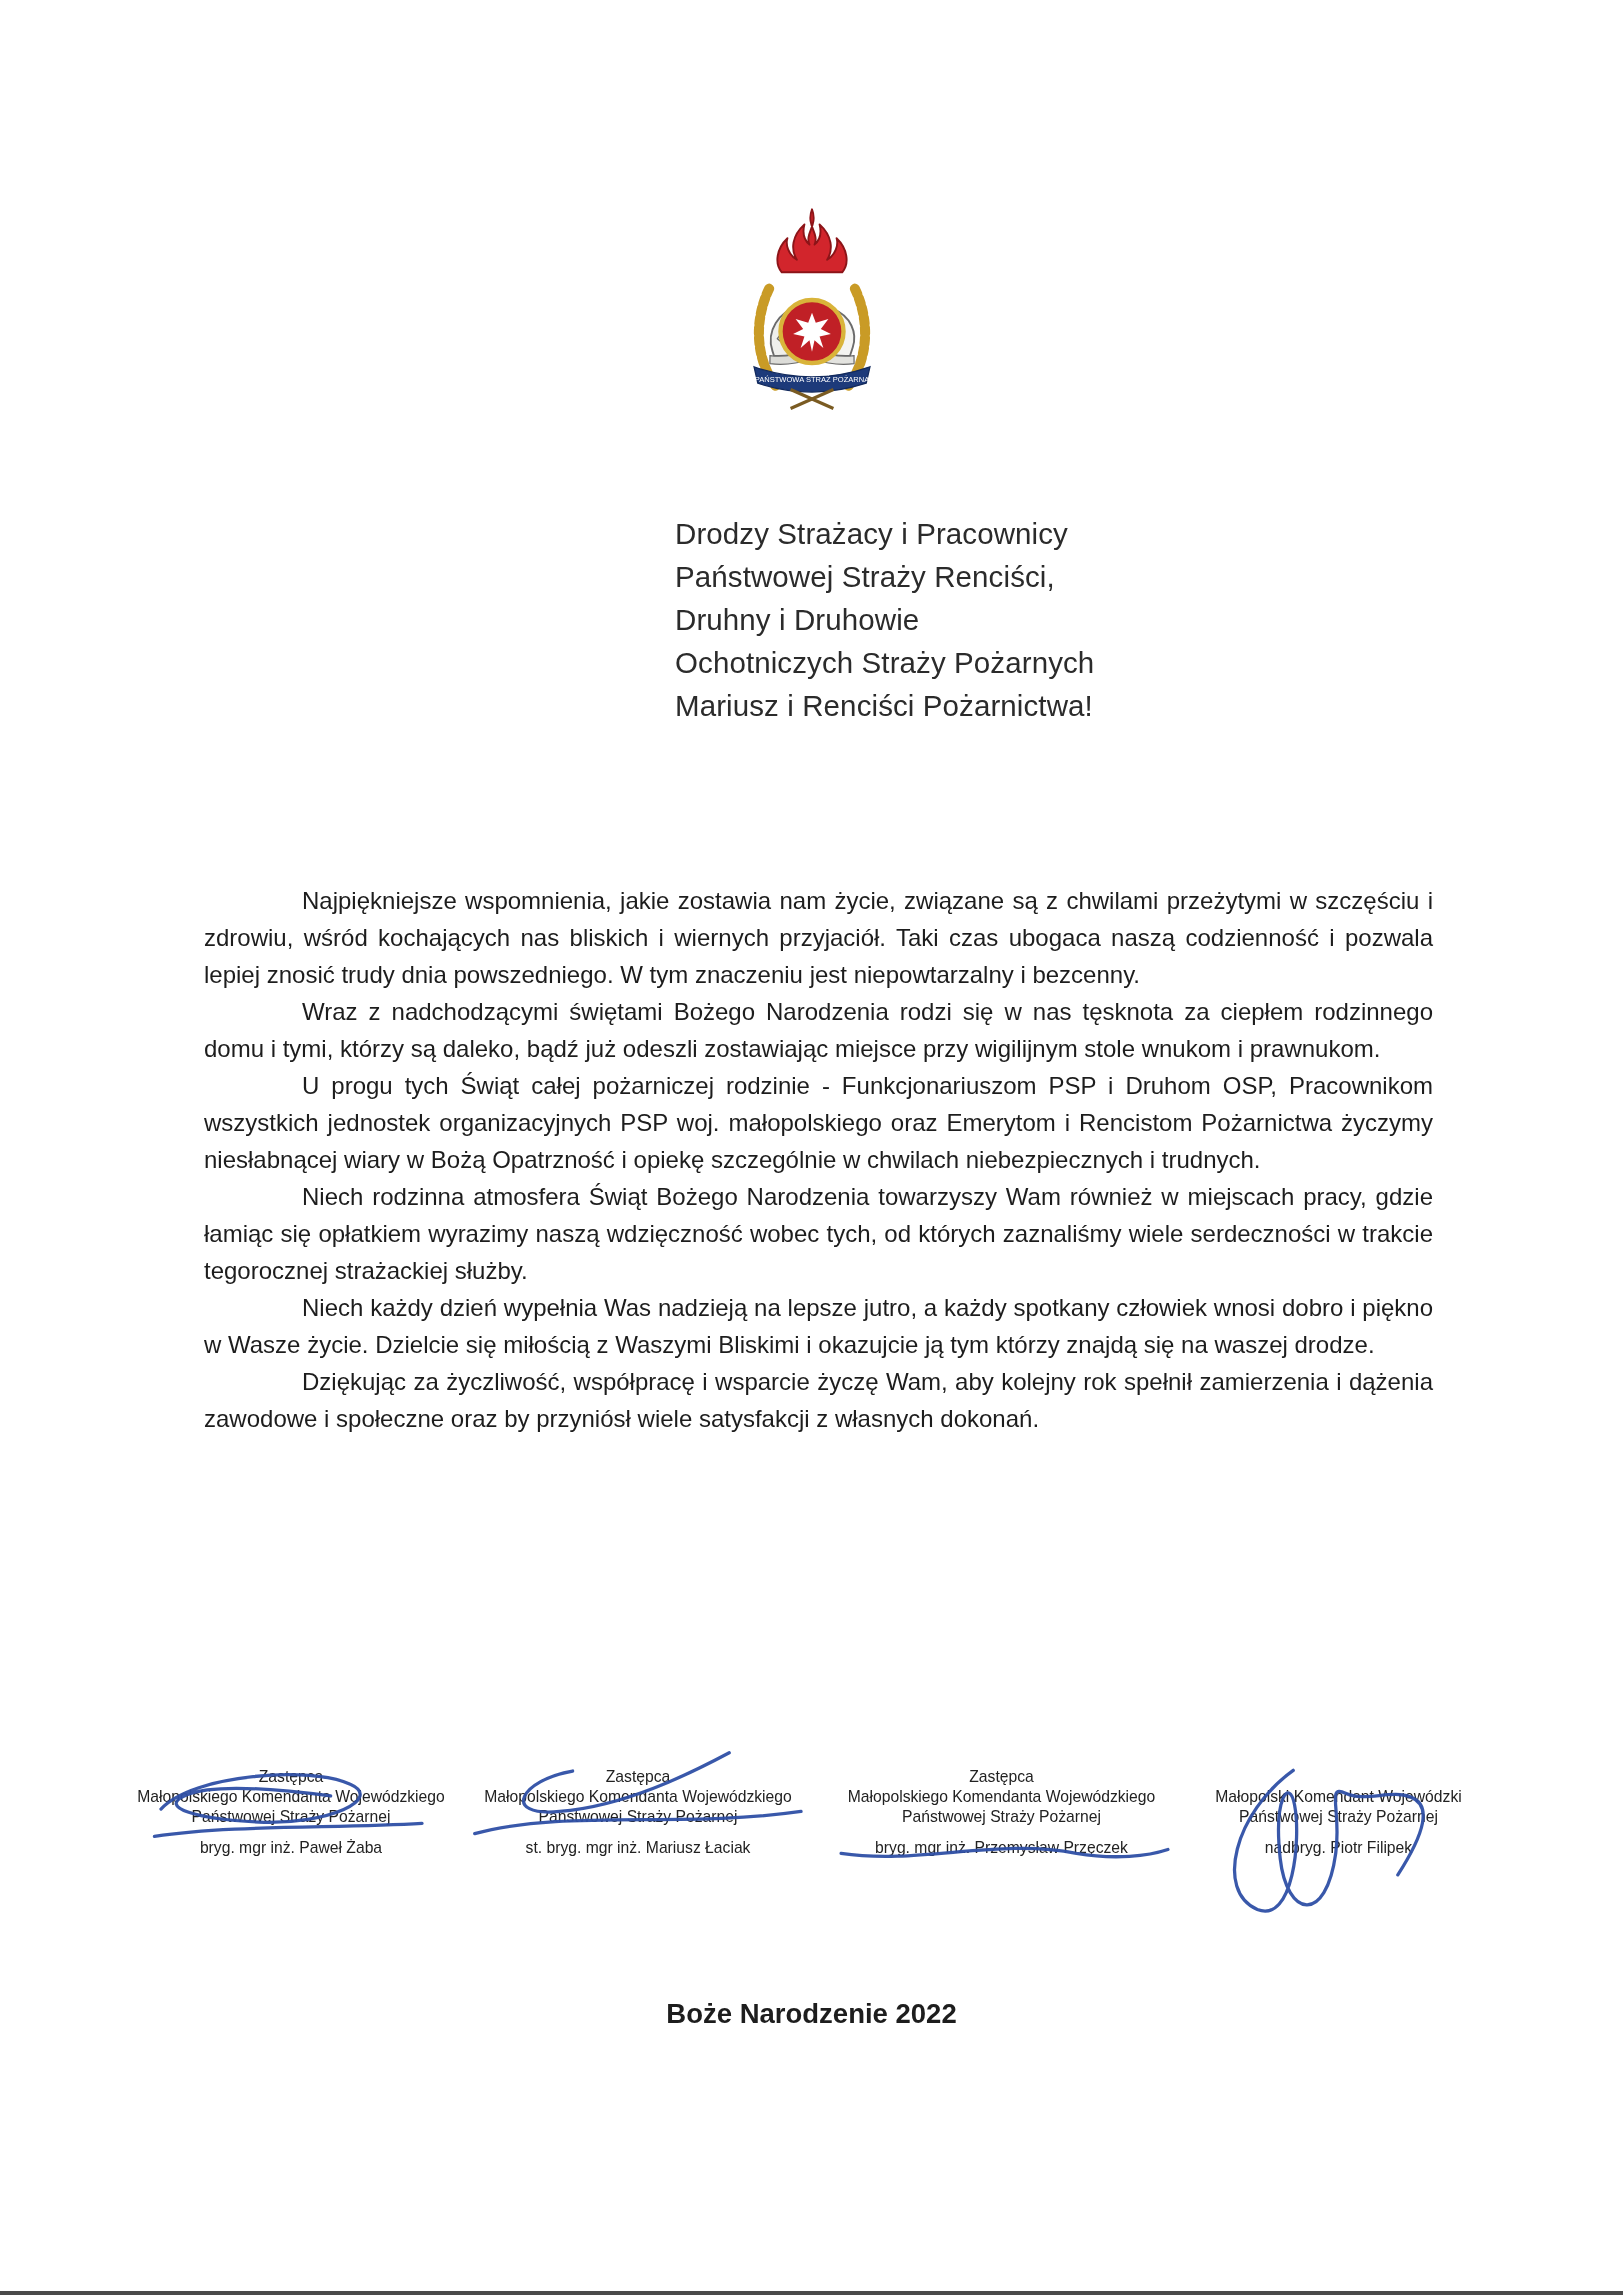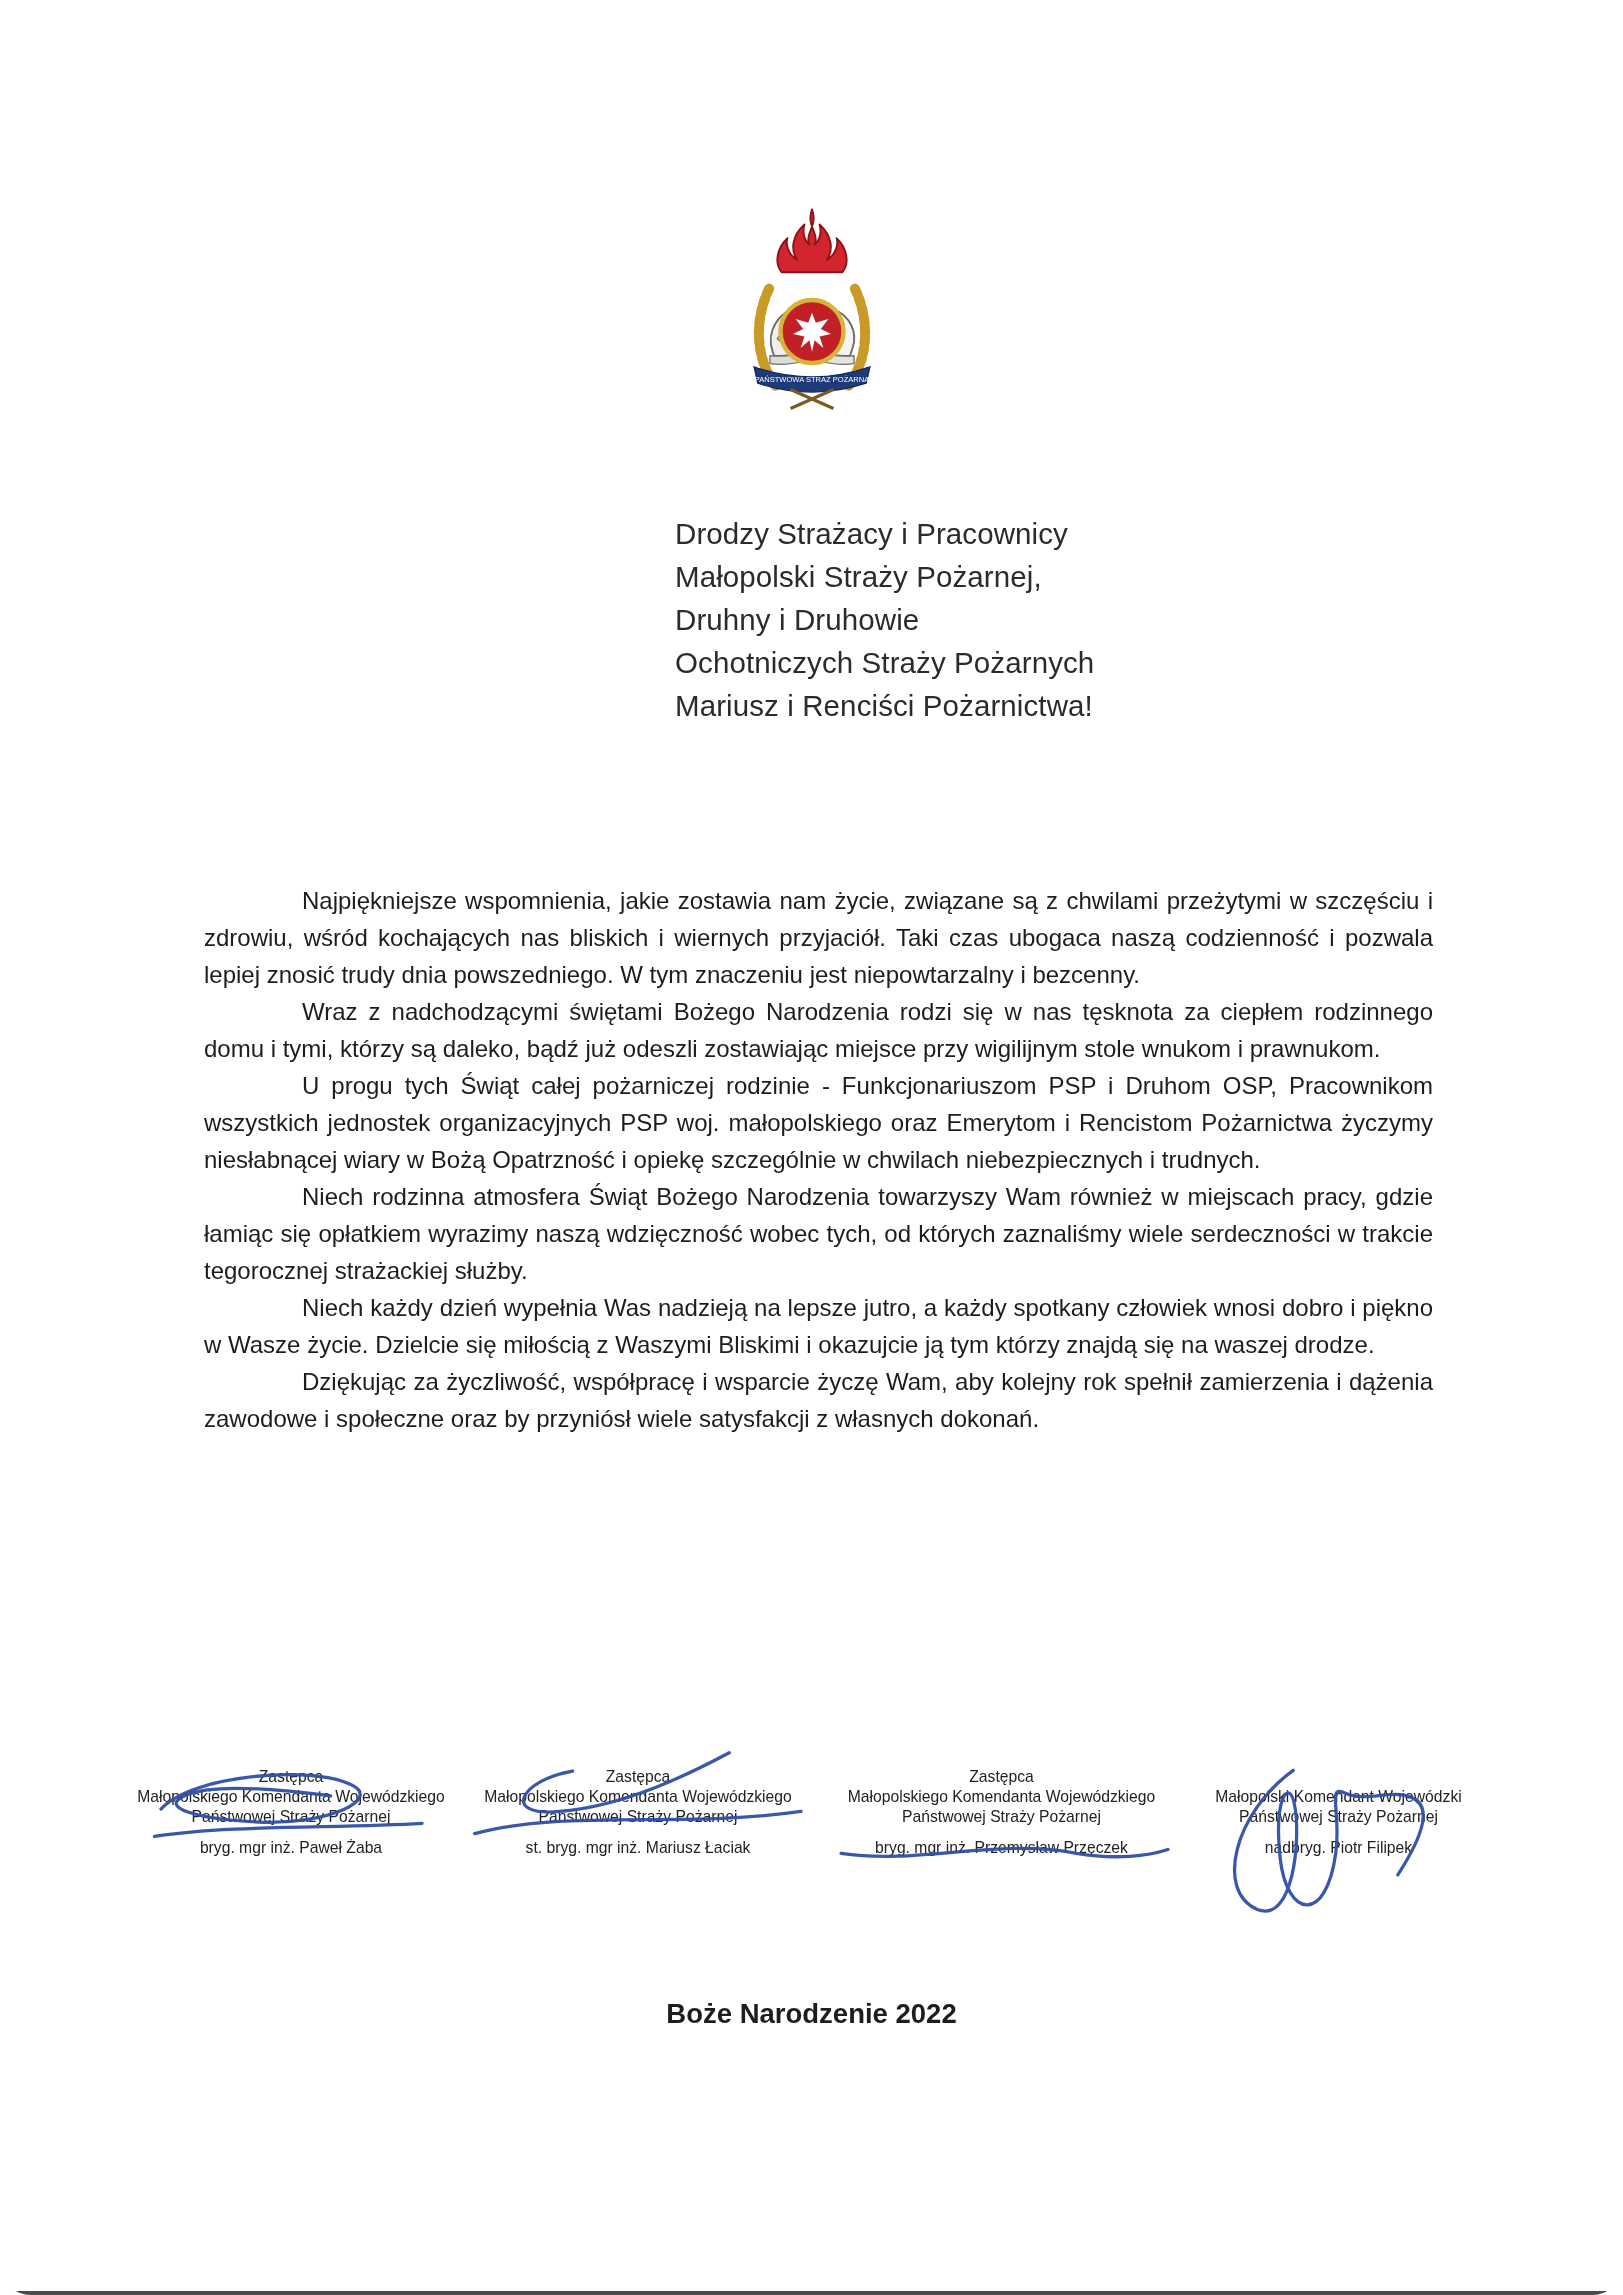--- a/index.html
+++ b/index.html
@@ -4,21 +4,20 @@
 <style>
   html, body { margin: 0; padding: 0; background: #ffffff; }
   .page {
     position: relative;
     width: 1623px;
     height: 2295px;
     background: #ffffff;
     overflow: hidden;
     font-family: "Liberation Sans", sans-serif;
     color: #1f1f1f;
-    border-radius: 31px;
   }
   .emblem {
     position: absolute;
     top: 208px;
     left: 730px;
     width: 164px;
     height: 208px;
   }
   .heading {
     position: absolute;
@@ -125,21 +124,21 @@
     <text x="130" y="276" text-anchor="middle" font-size="12" fill="#ffffff">PAŃSTWOWA STRAŻ POŻARNA</text>
 
     <g stroke="#7a5b22" stroke-width="5">
       <line x1="96" y1="288" x2="164" y2="318"></line>
       <line x1="164" y1="288" x2="96" y2="318"></line>
     </g>
   </svg>
 
   <div class="heading">
     <div>Drodzy Strażacy i Pracownicy</div>
-    <div>Małopolski Straży Pożarnej,</div>
+    <div>Państwowej Straży Renciści,</div>
     <div>Druhny i Druhowie</div>
     <div>Ochotniczych Straży Pożarnych</div>
     <div>Mariusz i Renciści Pożarnictwa!</div>
   </div>
 
   <div class="body-text">
     <p>Najpiękniejsze wspomnienia, jakie zostawia nam życie, związane są z chwilami przeżytymi w szczęściu i zdrowiu, wśród kochających nas bliskich i wiernych przyjaciół. Taki czas ubogaca naszą codzienność i pozwala lepiej znosić trudy dnia powszedniego. W tym znaczeniu jest niepowtarzalny i bezcenny.</p>
     <p>Wraz z nadchodzącymi świętami Bożego Narodzenia rodzi się w nas tęsknota za ciepłem rodzinnego domu i tymi, którzy są daleko, bądź już odeszli zostawiając miejsce przy wigilijnym stole wnukom i prawnukom.</p>
     <p>U progu tych Świąt całej pożarniczej rodzinie - Funkcjonariuszom PSP i Druhom OSP, Pracownikom wszystkich jednostek organizacyjnych PSP woj. małopolskiego oraz Emerytom i Rencistom Pożarnictwa życzymy niesłabnącej wiary w Bożą Opatrzność i opiekę szczególnie w chwilach niebezpiecznych i trudnych.</p>
     <p>Niech rodzinna atmosfera Świąt Bożego Narodzenia towarzyszy Wam również w miejscach pracy, gdzie łamiąc się opłatkiem wyrazimy naszą wdzięczność wobec tych, od których zaznaliśmy wiele serdeczności w trakcie tegorocznej strażackiej służby.</p>

